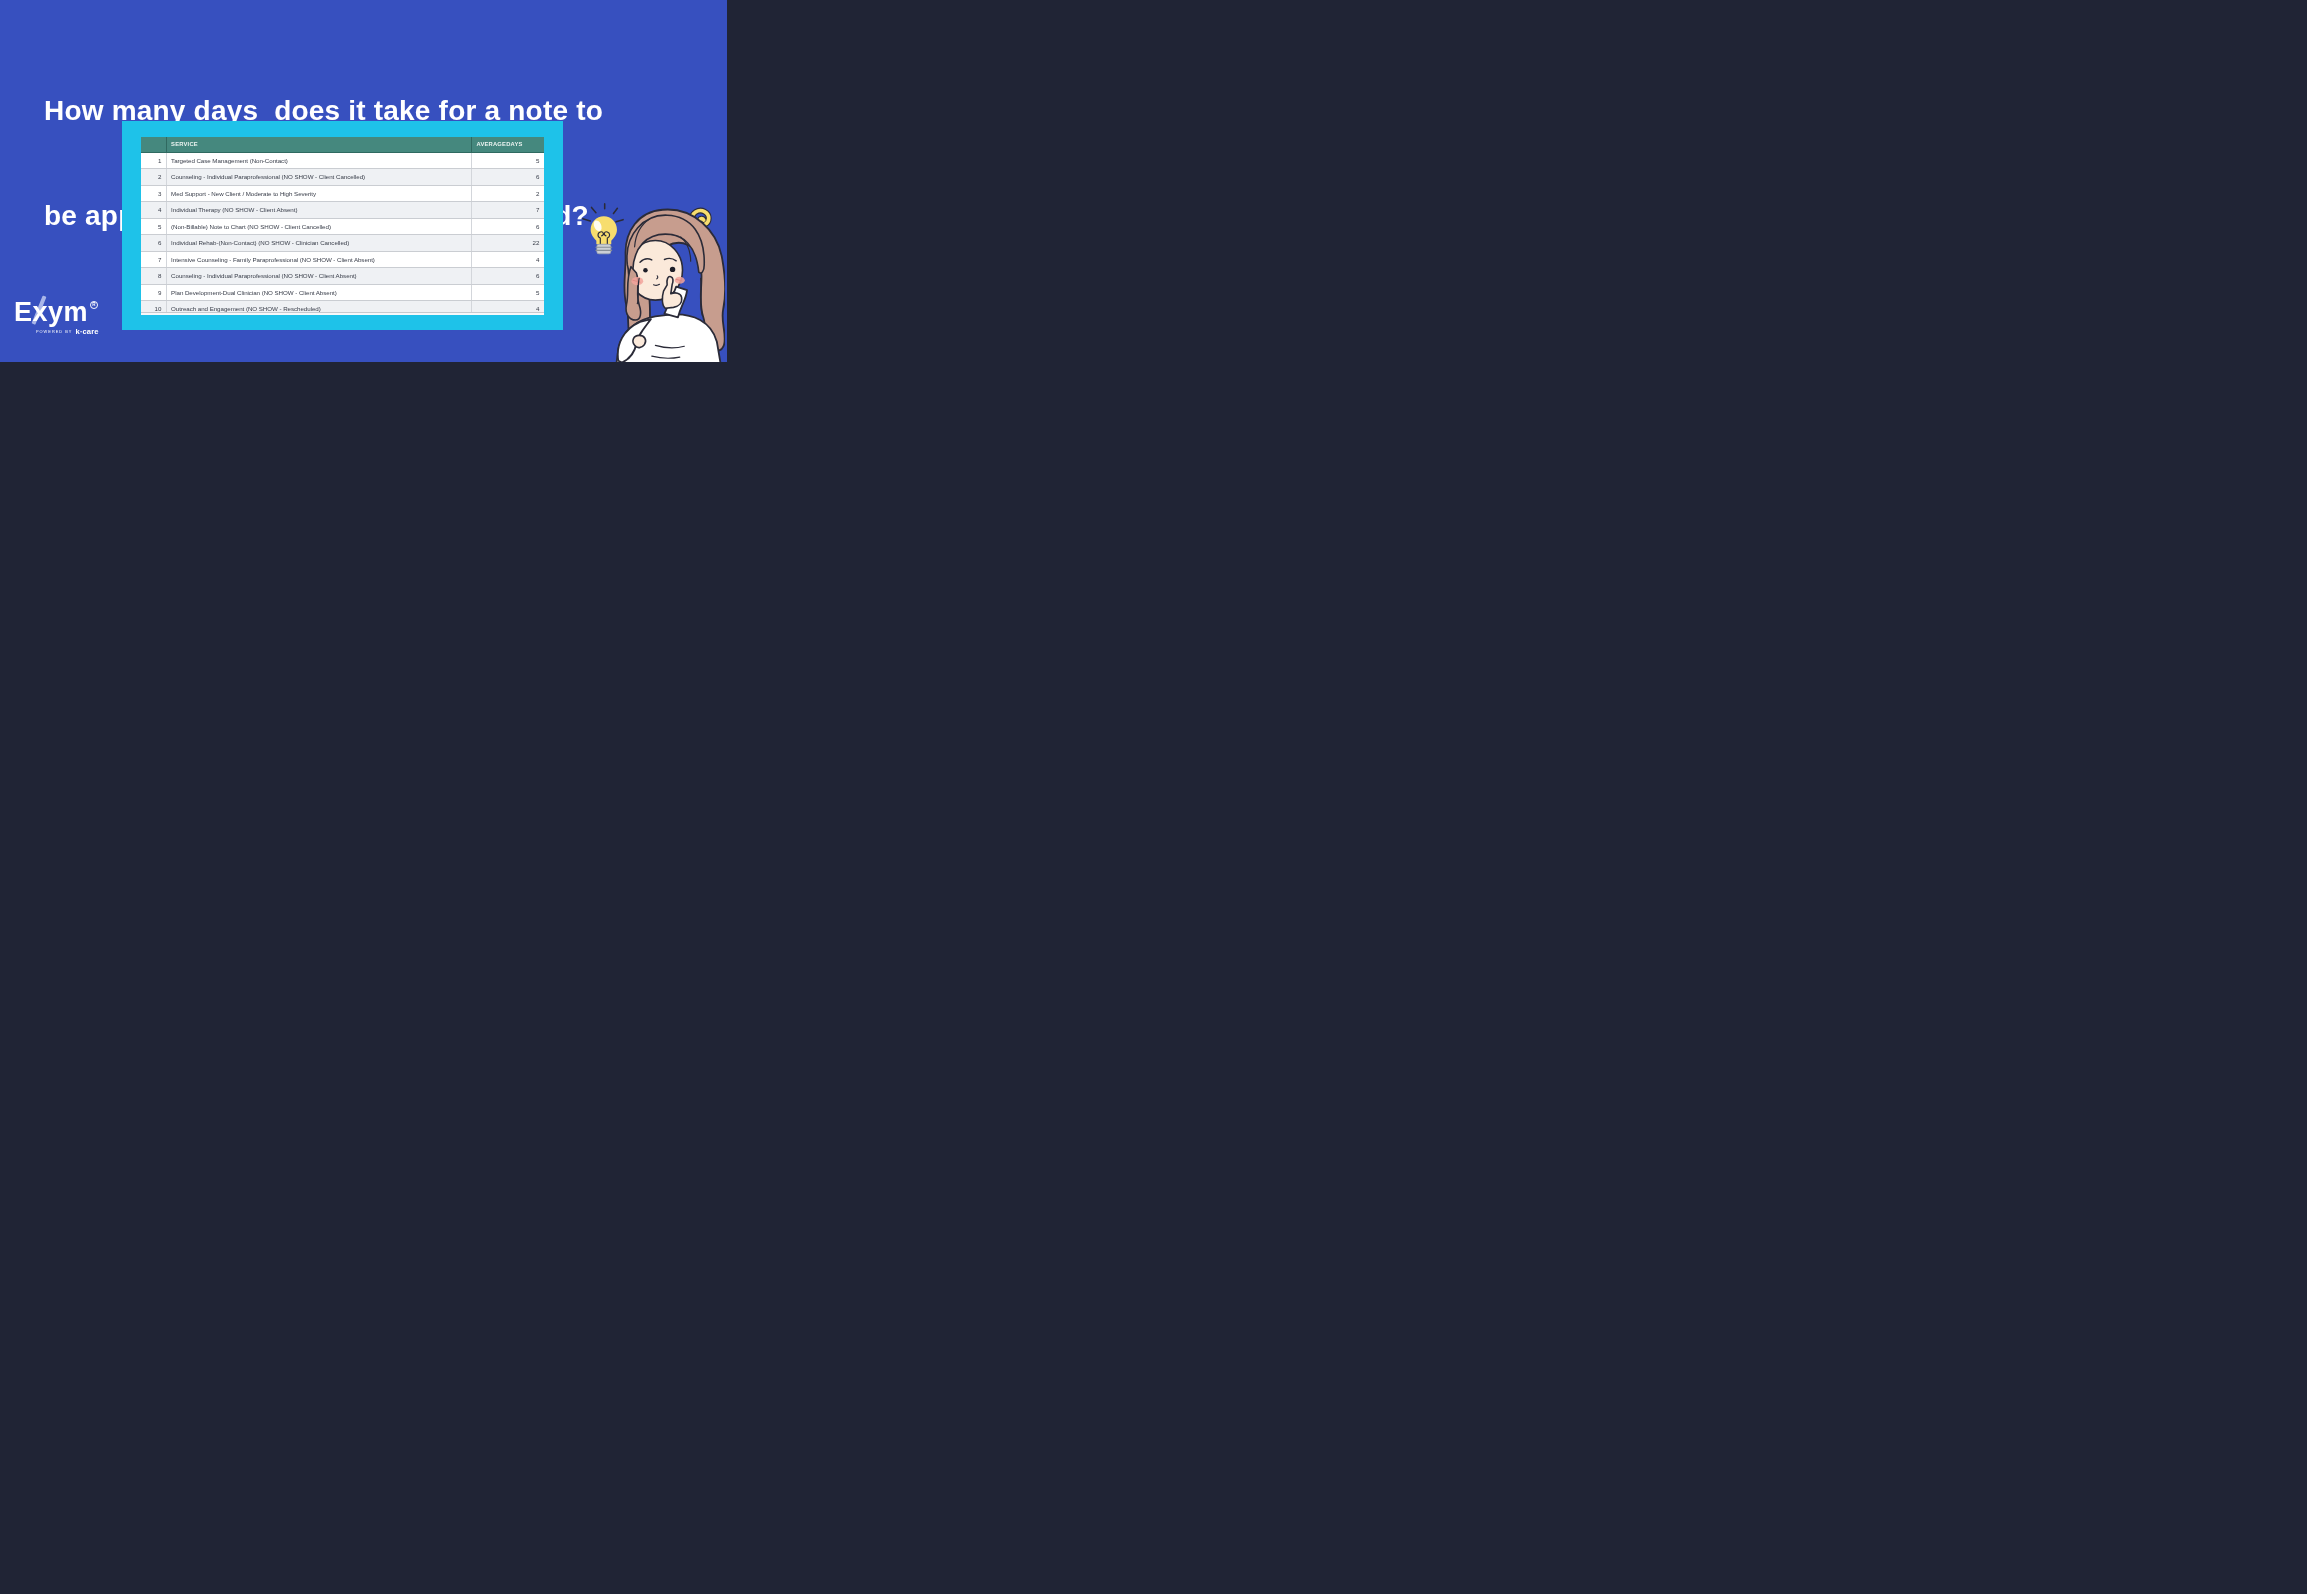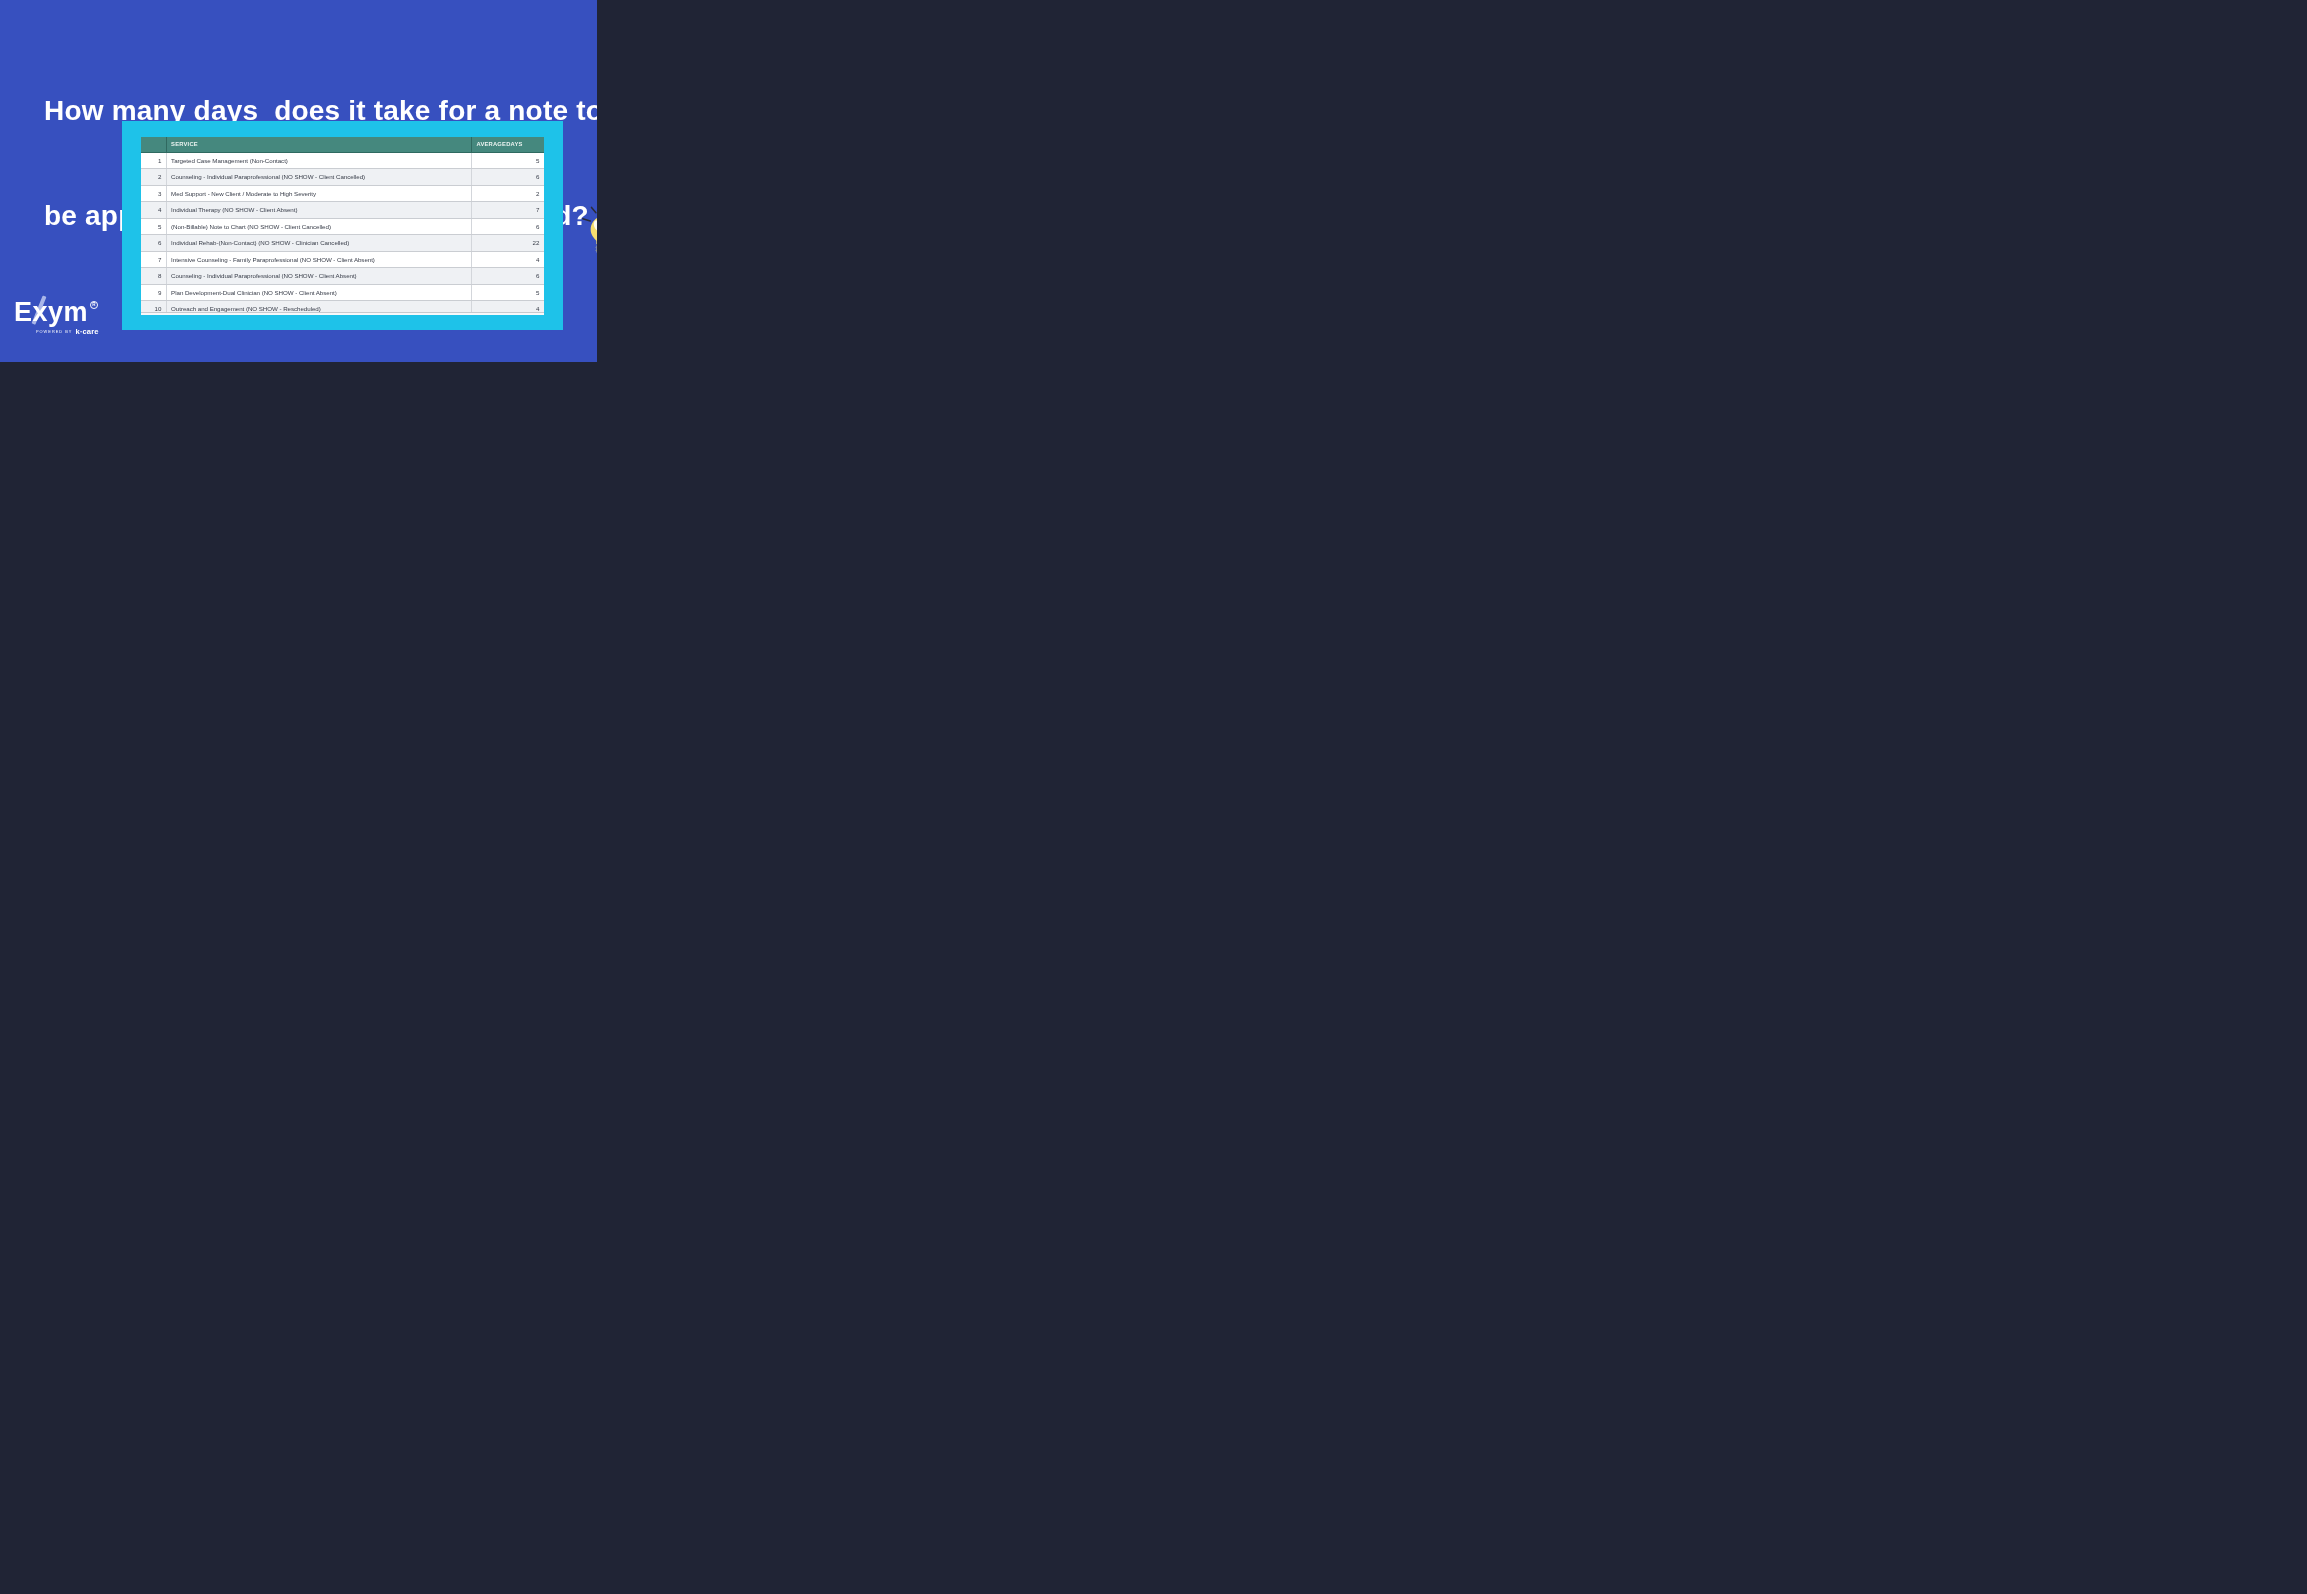--- a/index.html
+++ b/index.html
@@ -1,17 +1,17 @@
 <!DOCTYPE html>
 <html style="font-size:7.4px"><head>
 <meta charset="utf-8">
 <style>
   * { margin:0; padding:0; box-sizing:border-box; }
   body { background:#202435; font-family:"Liberation Sans", sans-serif; }
-  .canvas { position:relative; width:597px; height:362px; background:#3750BF; overflow:hidden; }
+  .canvas { position:relative; width:727px; height:362px; background:#3750BF; overflow:hidden; }
 
   
   .title { position:absolute; left:44px; top:23px; color:#FFFFFF; font-size:28px;
            font-weight:700; line-height:35px; letter-spacing:0.2px; white-space:pre; }
 
   
   .frame { position:absolute; left:122px; top:121px; width:441px; height:209px; background:#1EC2E9; }
   .table-card { position:absolute; left:18.5px; top:16px; width:403px; height:178px;
                 background:#FFFFFF; overflow:hidden; }
   .t-head { display:grid; grid-template-columns:26px 1fr 72px; height:15.7px;

